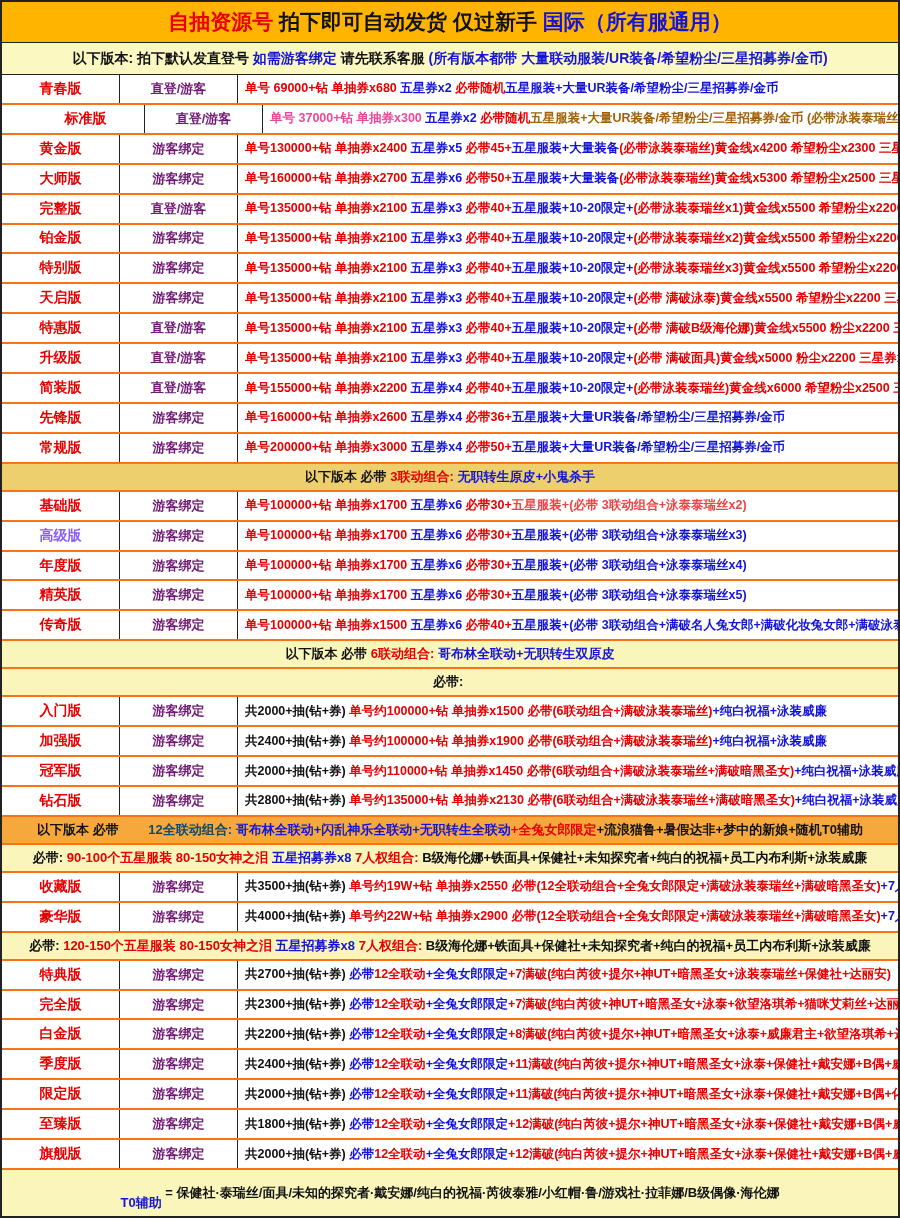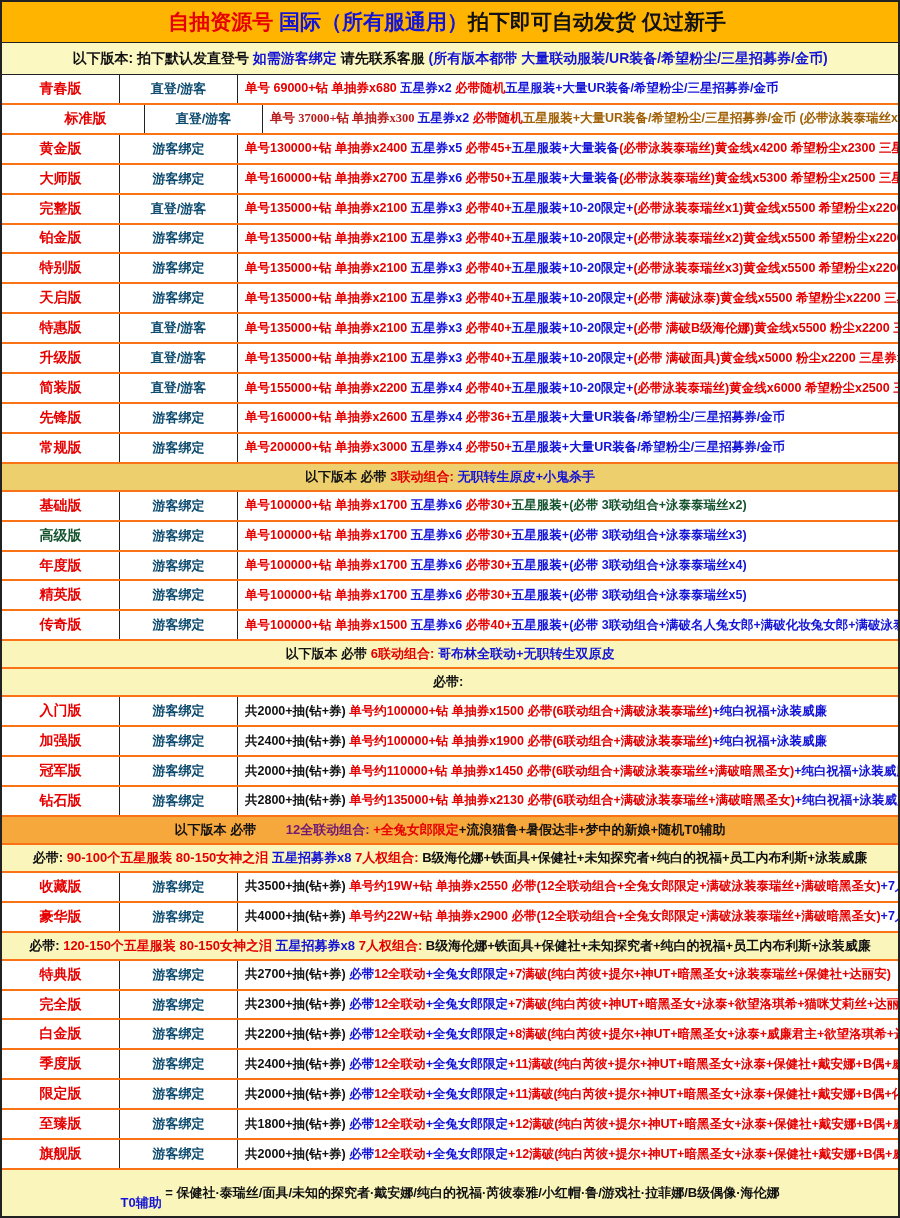--- a/index.html
+++ b/index.html
@@ -23,34 +23,34 @@
   .trow { display:flex; border-bottom:2px solid #f97316; flex:31 0 auto; min-height:0; }
   .trow.sep { flex:25 0 auto; align-items:center; justify-content:center;
     font-size:13px; white-space:nowrap; overflow:hidden; }
   .sep.gold { background:#eecf6d; }
   .sep.pale { background:#faf6bb; }
   .sep.orange { background:#f6a83d; }
   .c { display:flex; align-items:center; min-width:0; }
   .c.name { flex:0 0 118px; justify-content:center; border-right:1px solid #222;
     font-size:14px; }
   .c.bind { flex:0 0 118px; justify-content:center; border-right:1px solid #222;
-    font-size:13px; color:#0c4a6e; }
+    font-size:13px; color:#701a75; }
   .c.desc { flex:1 1 auto; padding-left:7px; font-size:12.5px;
     white-space:nowrap; overflow:hidden; }
   .trow:last-child { border-bottom:none; }
   span { white-space:pre; }
 </style>
 </head>
 <body>
 
 <div id="page">
   <div class="titlebar">
       <span style="color: rgb(230, 0, 0);">自抽资源号 </span>
+      <span style="color: rgb(17, 17, 17);">拍下即可自动发货 仅过新手 </span>
       <span style="color: rgb(20, 20, 214);">国际（所有服通用）</span>
-      <span style="color: rgb(17, 17, 17);">拍下即可自动发货 仅过新手 </span>
     </div>
   <div class="notebar">
       <span style="color: rgb(17, 17, 17);">以下版本: 拍下默认发直登号 </span>
       <span style="color: rgb(20, 20, 214);">如需游客绑定 </span>
       <span style="color: rgb(17, 17, 17);">请先联系客服 </span>
       <span style="color: rgb(20, 20, 214);">(所有版本都带 大量联动服装/UR装备/希望粉尘/三星招募券/金币)</span>
     </div>
   <div id="rows">
       <div class="trow">
         <div class="c name" style="color: rgb(230, 0, 0);">青春版</div>
@@ -59,21 +59,21 @@
           <span style="color: rgb(230, 0, 0);">单号 69000+钻 单抽券x680 </span>
           <span style="color: rgb(20, 20, 214);">五星券x2 </span>
           <span style="color: rgb(230, 0, 0);">必带随机</span>
           <span style="color: rgb(20, 20, 214);">五星服装+大量UR装备/希望粉尘/三星招募券/金币</span>
         </div>
       </div>
       <div class="trow">
         <div class="c name" style="color: rgb(230, 0, 0); margin-left: 25px;">标准版</div>
         <div class="c bind">直登/游客</div>
         <div class="c desc">
-          <span style="color: #b91c1c; font-family: Liberation Serif, serif;">单号 37000+钻 单抽券x300 </span>
+          <span style="color: #ec4899;">单号 37000+钻 单抽券x300 </span>
           <span style="color: rgb(20, 20, 214);">五星券x2 </span>
           <span style="color: rgb(230, 0, 0);">必带随机</span>
           <span style="color: #a16207;">五星服装+大量UR装备/希望粉尘/三星招募券/金币 (必带泳装泰瑞丝x1)</span>
         </div>
       </div>
       <div class="trow">
         <div class="c name" style="color: rgb(230, 0, 0);">黄金版</div>
         <div class="c bind">游客绑定</div>
         <div class="c desc">
           <span style="color: rgb(230, 0, 0);">单号130000+钻 单抽券x2400 </span>
@@ -196,25 +196,25 @@
         <span style="color: rgb(230, 0, 0);">3联动组合: </span>
         <span style="color: rgb(20, 20, 214);">无职转生原皮+小鬼杀手</span>
       </div>
       <div class="trow">
         <div class="c name" style="color: rgb(230, 0, 0);">基础版</div>
         <div class="c bind">游客绑定</div>
         <div class="c desc">
           <span style="color: rgb(230, 0, 0);">单号100000+钻 单抽券x1700 </span>
           <span style="color: rgb(20, 20, 214);">五星券x6 </span>
           <span style="color: rgb(230, 0, 0);">必带30+</span>
-          <span style="color: #14532d;">五星服装+(必带 3联动组合+泳泰泰瑞丝x2)</span>
-        </div>
-      </div>
-      <div class="trow">
-        <div class="c name" style="color: #14532d;">高级版</div>
+          <span style="color: #ef4444;">五星服装+(必带 3联动组合+泳泰泰瑞丝x2)</span>
+        </div>
+      </div>
+      <div class="trow">
+        <div class="c name" style="color: #8b5cf6;">高级版</div>
         <div class="c bind">游客绑定</div>
         <div class="c desc">
           <span style="color: rgb(230, 0, 0);">单号100000+钻 单抽券x1700 </span>
           <span style="color: rgb(20, 20, 214);">五星券x6 </span>
           <span style="color: rgb(230, 0, 0);">必带30+</span>
           <span style="color: rgb(20, 20, 214);">五星服装+(必带 3联动组合+泳泰泰瑞丝x3)</span>
         </div>
       </div>
       <div class="trow">
         <div class="c name" style="color: rgb(230, 0, 0);">年度版</div>
@@ -289,21 +289,22 @@
         <div class="c bind">游客绑定</div>
         <div class="c desc">
           <span style="color: rgb(17, 17, 17);">共2800+抽(钻+券) </span>
           <span style="color: rgb(230, 0, 0);">单号约135000+钻 单抽券x2130 </span>
           <span style="color: rgb(230, 0, 0);">必带(6联动组合+满破泳装泰瑞丝+满破暗黑圣女)</span>
           <span style="color: rgb(20, 20, 214);">+纯白祝福+泳装威廉</span>
         </div>
       </div>
       <div class="trow sep orange">
         <span style="color: rgb(17, 17, 17);">以下版本 必带 </span>
-        <span style="color: #701a75; margin-left: 26px;">12全联动组合: </span>
+        <span style="color: #0c4a6e; margin-left: 26px;">12全联动组合: </span>
+        <span style="color: rgb(20, 20, 214);">哥布林全联动+闪乱神乐全联动+无职转生全联动</span>
         <span style="color: rgb(230, 0, 0);">+全兔女郎限定</span>
         <span style="color: rgb(17, 17, 17);">+流浪猫鲁+暑假达非+梦中的新娘+随机T0辅助</span>
       </div>
       <div class="trow sep pale">
         <span style="color: rgb(17, 17, 17);">必带: </span>
         <span style="color: rgb(230, 0, 0);">90-100个五星服装 80-150女神之泪 </span>
         <span style="color: rgb(20, 20, 214);">五星招募券x8 </span>
         <span style="color: rgb(230, 0, 0);">7人权组合: </span>
         <span style="color: rgb(17, 17, 17);">B级海伦娜+铁面具+保健社+未知探究者+纯白的祝福+员工内布利斯+泳装威廉</span>
       </div>

